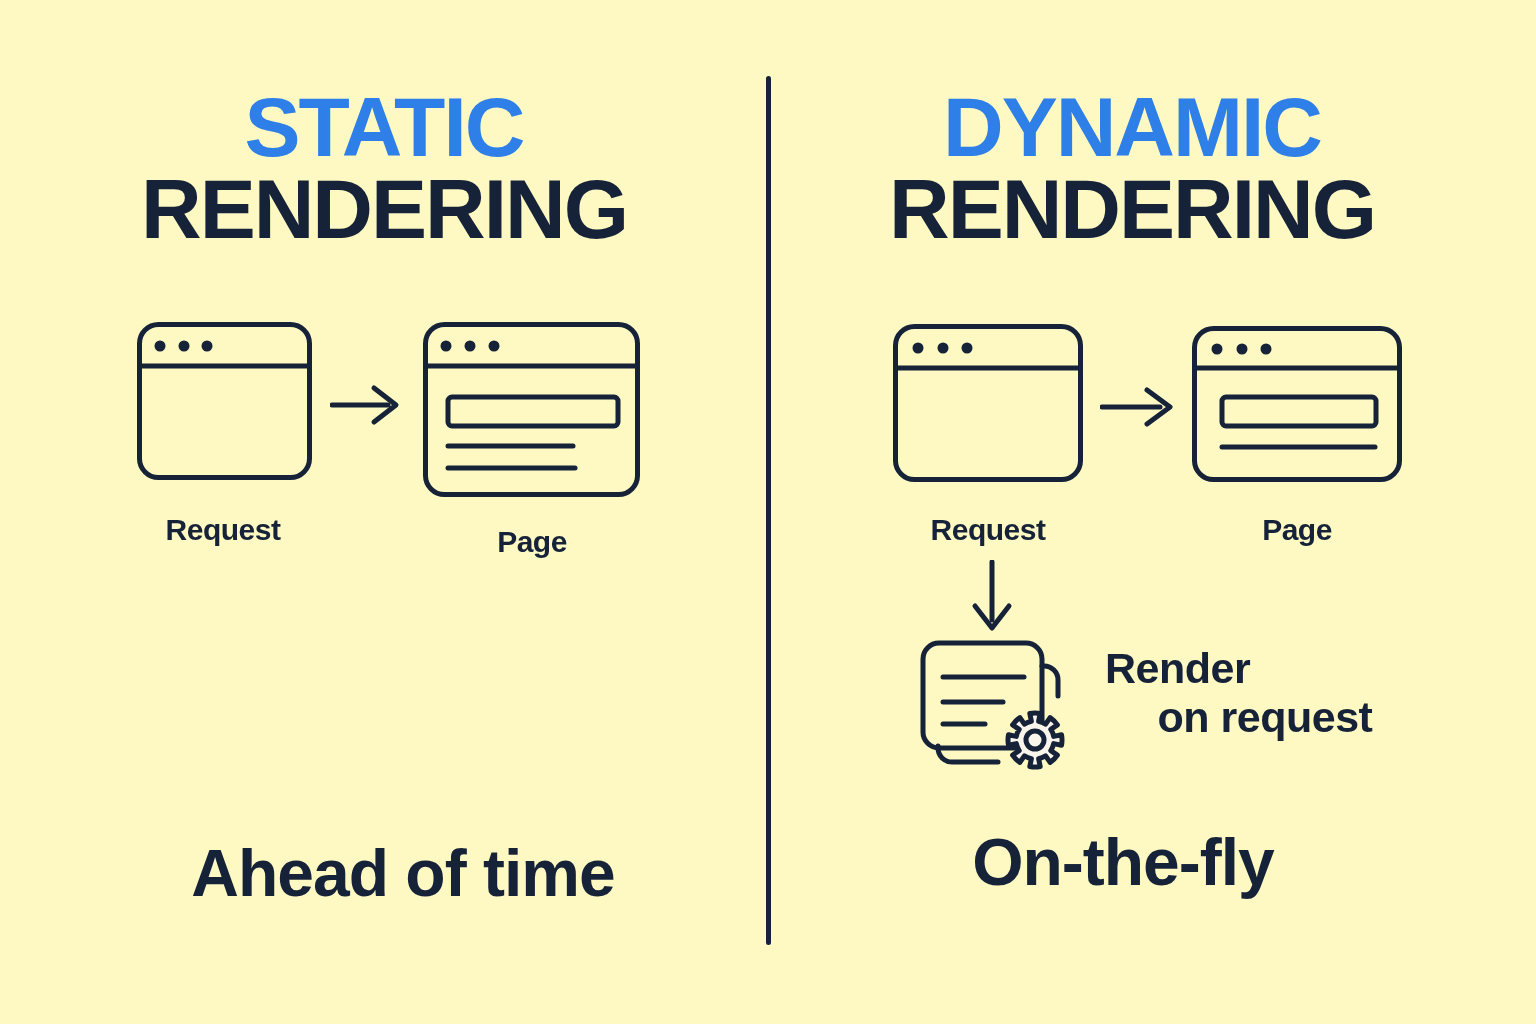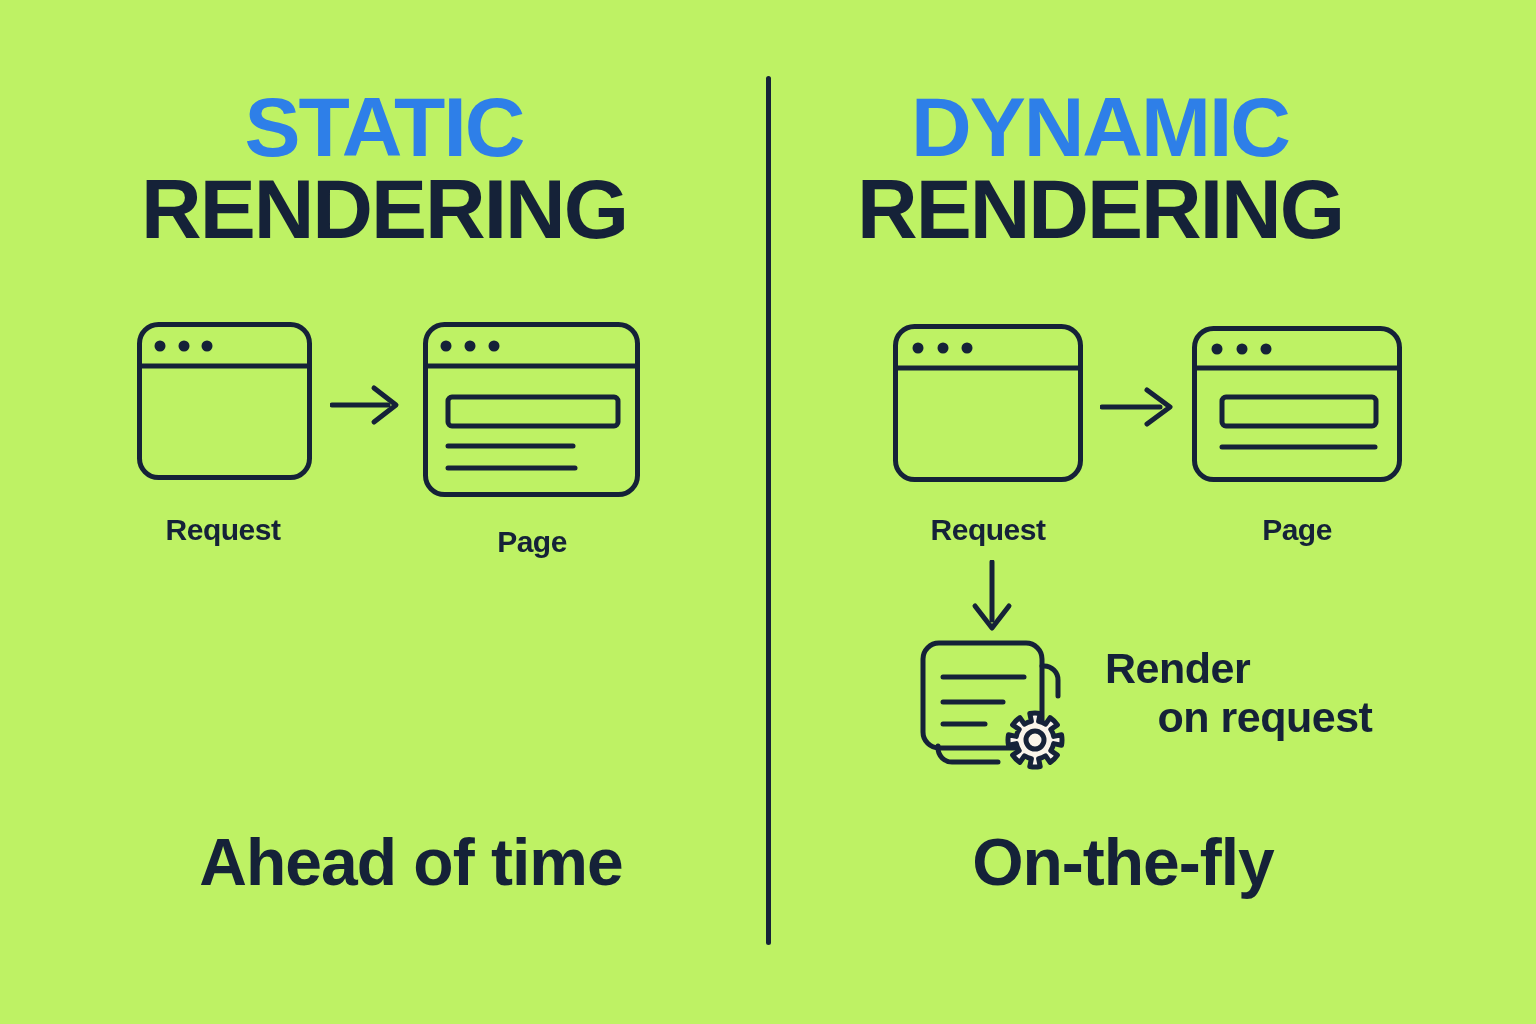--- a/index.html
+++ b/index.html
@@ -3,21 +3,21 @@
 <meta charset="utf-8">
 <style>
   html,body{margin:0;padding:0;}
   body{
     font-family:"Liberation Sans",sans-serif;
     background:#FAF5EB;
   }
   .canvas{
     position:relative;
     width:1536px;height:1024px;
-    background:#bef264;
+    background:#fef9c3;
     overflow:hidden;
   }
   .divider{
     position:absolute;
     left:766px;top:76px;
     width:5px;height:869px;
     background:#152238;
     border-radius:3px;
   }
   .title{
@@ -25,21 +25,21 @@
     text-align:center;
     font-weight:700;
     font-size:84px;
     line-height:82px;
     letter-spacing:-2px;
     color:#152238;
   }
   .title .accent{color:#2E7FE8;display:block;}
   .title .rest{color:#152238;display:block;}
   .title-left{left:0;top:86px;width:768px;}
-  .title-right{left:760px;top:86px;width:680px;}
+  .title-right{left:792px;top:86px;width:680px;}
   .icon-abs{position:absolute;}
   .lbl{
     position:absolute;
     font-weight:700;
     font-size:30px;
     line-height:47px;
     letter-spacing:-0.5px;
     color:#152238;
     text-align:center;
   }
@@ -56,21 +56,21 @@
   }
   .bottom-lbl{
     position:absolute;
     top:824px;
     font-weight:700;
     font-size:66px;
     letter-spacing:-1px;
     color:#152238;
     text-align:center;
   }
-  .bottom-left{left:16px;width:790px;}
+  .bottom-left{left:8px;width:790px;margin-top:11px;}
   .bottom-right{left:768px;width:710px;text-align:center;}
   svg{display:block;}
 </style>
 </head>
 <body>
 
 <div class="canvas">
 
   <div class="divider"></div>
 

